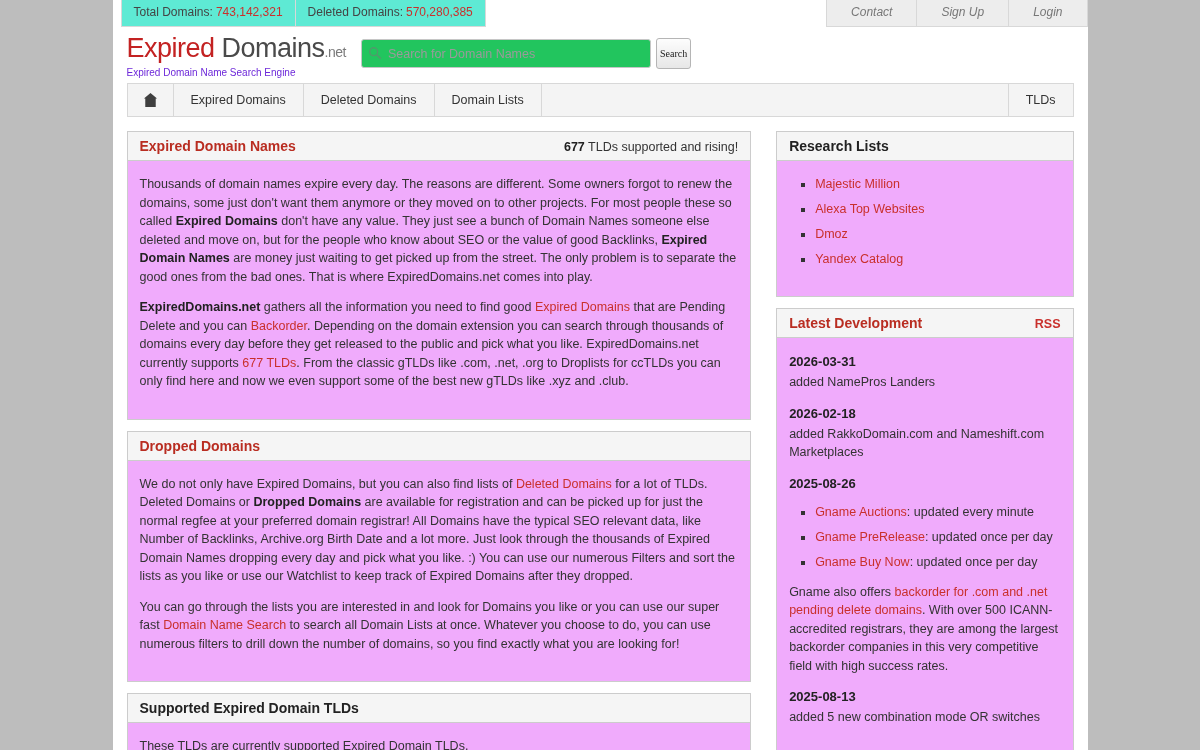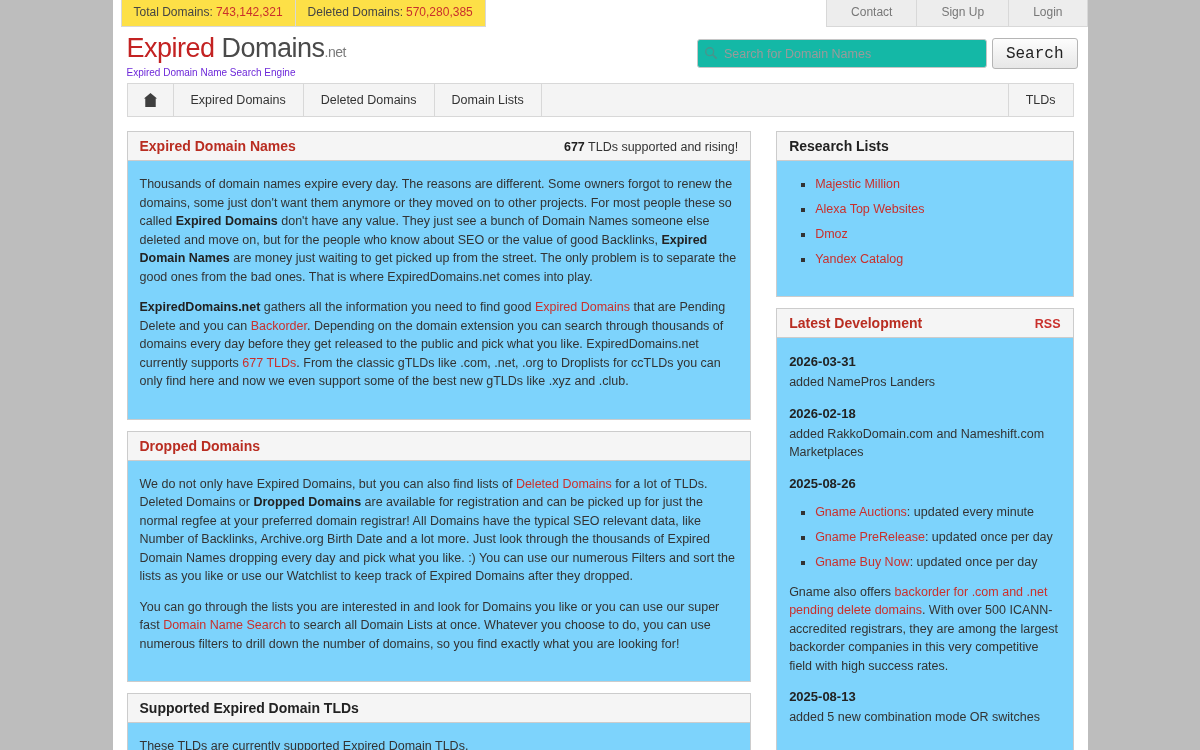--- a/index.html
+++ b/index.html
@@ -12,61 +12,61 @@
     width:1200px;height:750px;overflow:hidden;
     background:#bdbdbd;
     font-family:"Liberation Sans","DejaVu Sans",sans-serif;
     color:var(--text);font-size:12.5px;
   }
   .page{width:975px;margin:0 auto;background:#fff;min-height:750px;}
 
   
   .topbar{height:27px;display:flex;justify-content:space-between;align-items:stretch;}
   .stats{display:flex;margin-left:8px;}
-  .stat-cell{border:1px solid var(--border);border-top:none;background:#fde047;
+  .stat-cell{border:1px solid var(--border);border-top:none;background:#5eead4;
     padding:0 12px;line-height:25px;font-size:12px;color:#444;white-space:nowrap;}
   .stat-cell + .stat-cell{border-left:none;}
   .stat-value{color:var(--link);margin-left:3px;}
-  .menu{display:flex;}
+  .menu{display:flex;font-style:italic;}
   .menu-cell{background:var(--cellbg);border:1px solid var(--border);border-top:none;
     padding:0 24px;line-height:25px;font-size:12px;color:#777;cursor:pointer;}
   .menu-cell + .menu-cell{border-left:none;}
 
   
-  .header{display:flex;justify-content:space-between;align-items:flex-start;padding:7px 10px 4px 14px;height:56px;}
+  .header{display:flex;align-items:flex-start;padding:7px 10px 4px 14px;height:56px;gap:15px;}
   .logo-line{font-size:27px;line-height:28px;letter-spacing:-0.5px;}
   .logo-part1{color:var(--red);}
   .logo-part2{color:#4a4a4a;}
   .logo-suffix{color:#7a7a7a;font-size:14px;}
   .tagline{font-size:10px;color:#6d28d9;margin-top:1px;}
   .searchbar{display:flex;align-items:center;margin-top:4px;}
   .search-input-wrap{position:relative;}
   .search-input{width:290px;height:29px;border:1px solid #c6c6c6;border-radius:3px;
-    background:#14b8a6;padding:0 8px 0 26px;font-size:12.5px;color:#333;
+    background:#22c55e;padding:0 8px 0 26px;font-size:12.5px;color:#333;
     font-family:"Liberation Sans","DejaVu Sans",sans-serif;}
   .search-input::placeholder{color:#9a9a9a;}
   .search-icon{position:absolute;left:7px;top:7px;width:14px;height:14px;opacity:.55;}
-  .search-btn{height:31px;margin-left:5px;padding:0 13px;border:1px solid #b5b5b5;border-radius:3px;
-    background:linear-gradient(#fdfdfd,#e7e7e7);font-size:16px;color:#222;cursor:pointer;
-    font-family:Liberation Mono, monospace;}
+  .search-btn{height:31px;margin-left:5px;padding:0 3px;border:1px solid #b5b5b5;border-radius:3px;
+    background:linear-gradient(#fdfdfd,#e7e7e7);font-size:10px;color:#222;cursor:pointer;
+    font-family:Liberation Serif, serif;}
 
   
   .inner{margin:0 14px;}
   .nav{display:flex;background:var(--navbg);border:1px solid var(--border);height:34px;align-items:stretch;}
   .nav-cell{display:flex;align-items:center;padding:0 17px;border-right:1px solid var(--border);
     font-size:12.5px;color:#333;cursor:pointer;white-space:nowrap;}
   .nav-home{padding:0 15px;}
   .nav-right{margin-left:auto;border-right:none;border-left:1px solid var(--border);}
 
   
   .content{display:flex;margin-top:14px;align-items:flex-start;}
   .main-col{width:626px;}
   .side-col{width:298px;margin-left:25px;}
 
-  .box{border:1px solid var(--boxborder);background:#7dd3fc;margin-bottom:11px;}
+  .box{border:1px solid var(--boxborder);background:#f0abfc;margin-bottom:11px;}
   .box-head{background:var(--headbg);border-bottom:1px solid var(--boxborder);
     padding:6px 12px;display:flex;justify-content:space-between;align-items:baseline;}
   .box-title{font-size:14px;font-weight:bold;}
   .box-title.red{color:#b92d21;}
   .box-title.dark{color:#222;}
   .box-head-note{font-size:12.5px;color:#333;}
   .box-head-note b{color:#222;}
   .box-body{padding:2px 12px 16px 12px;}
   .box-body p{margin:12px 0;line-height:18.5px;}
   a.lnk{color:var(--link);text-decoration:none;cursor:pointer;}

